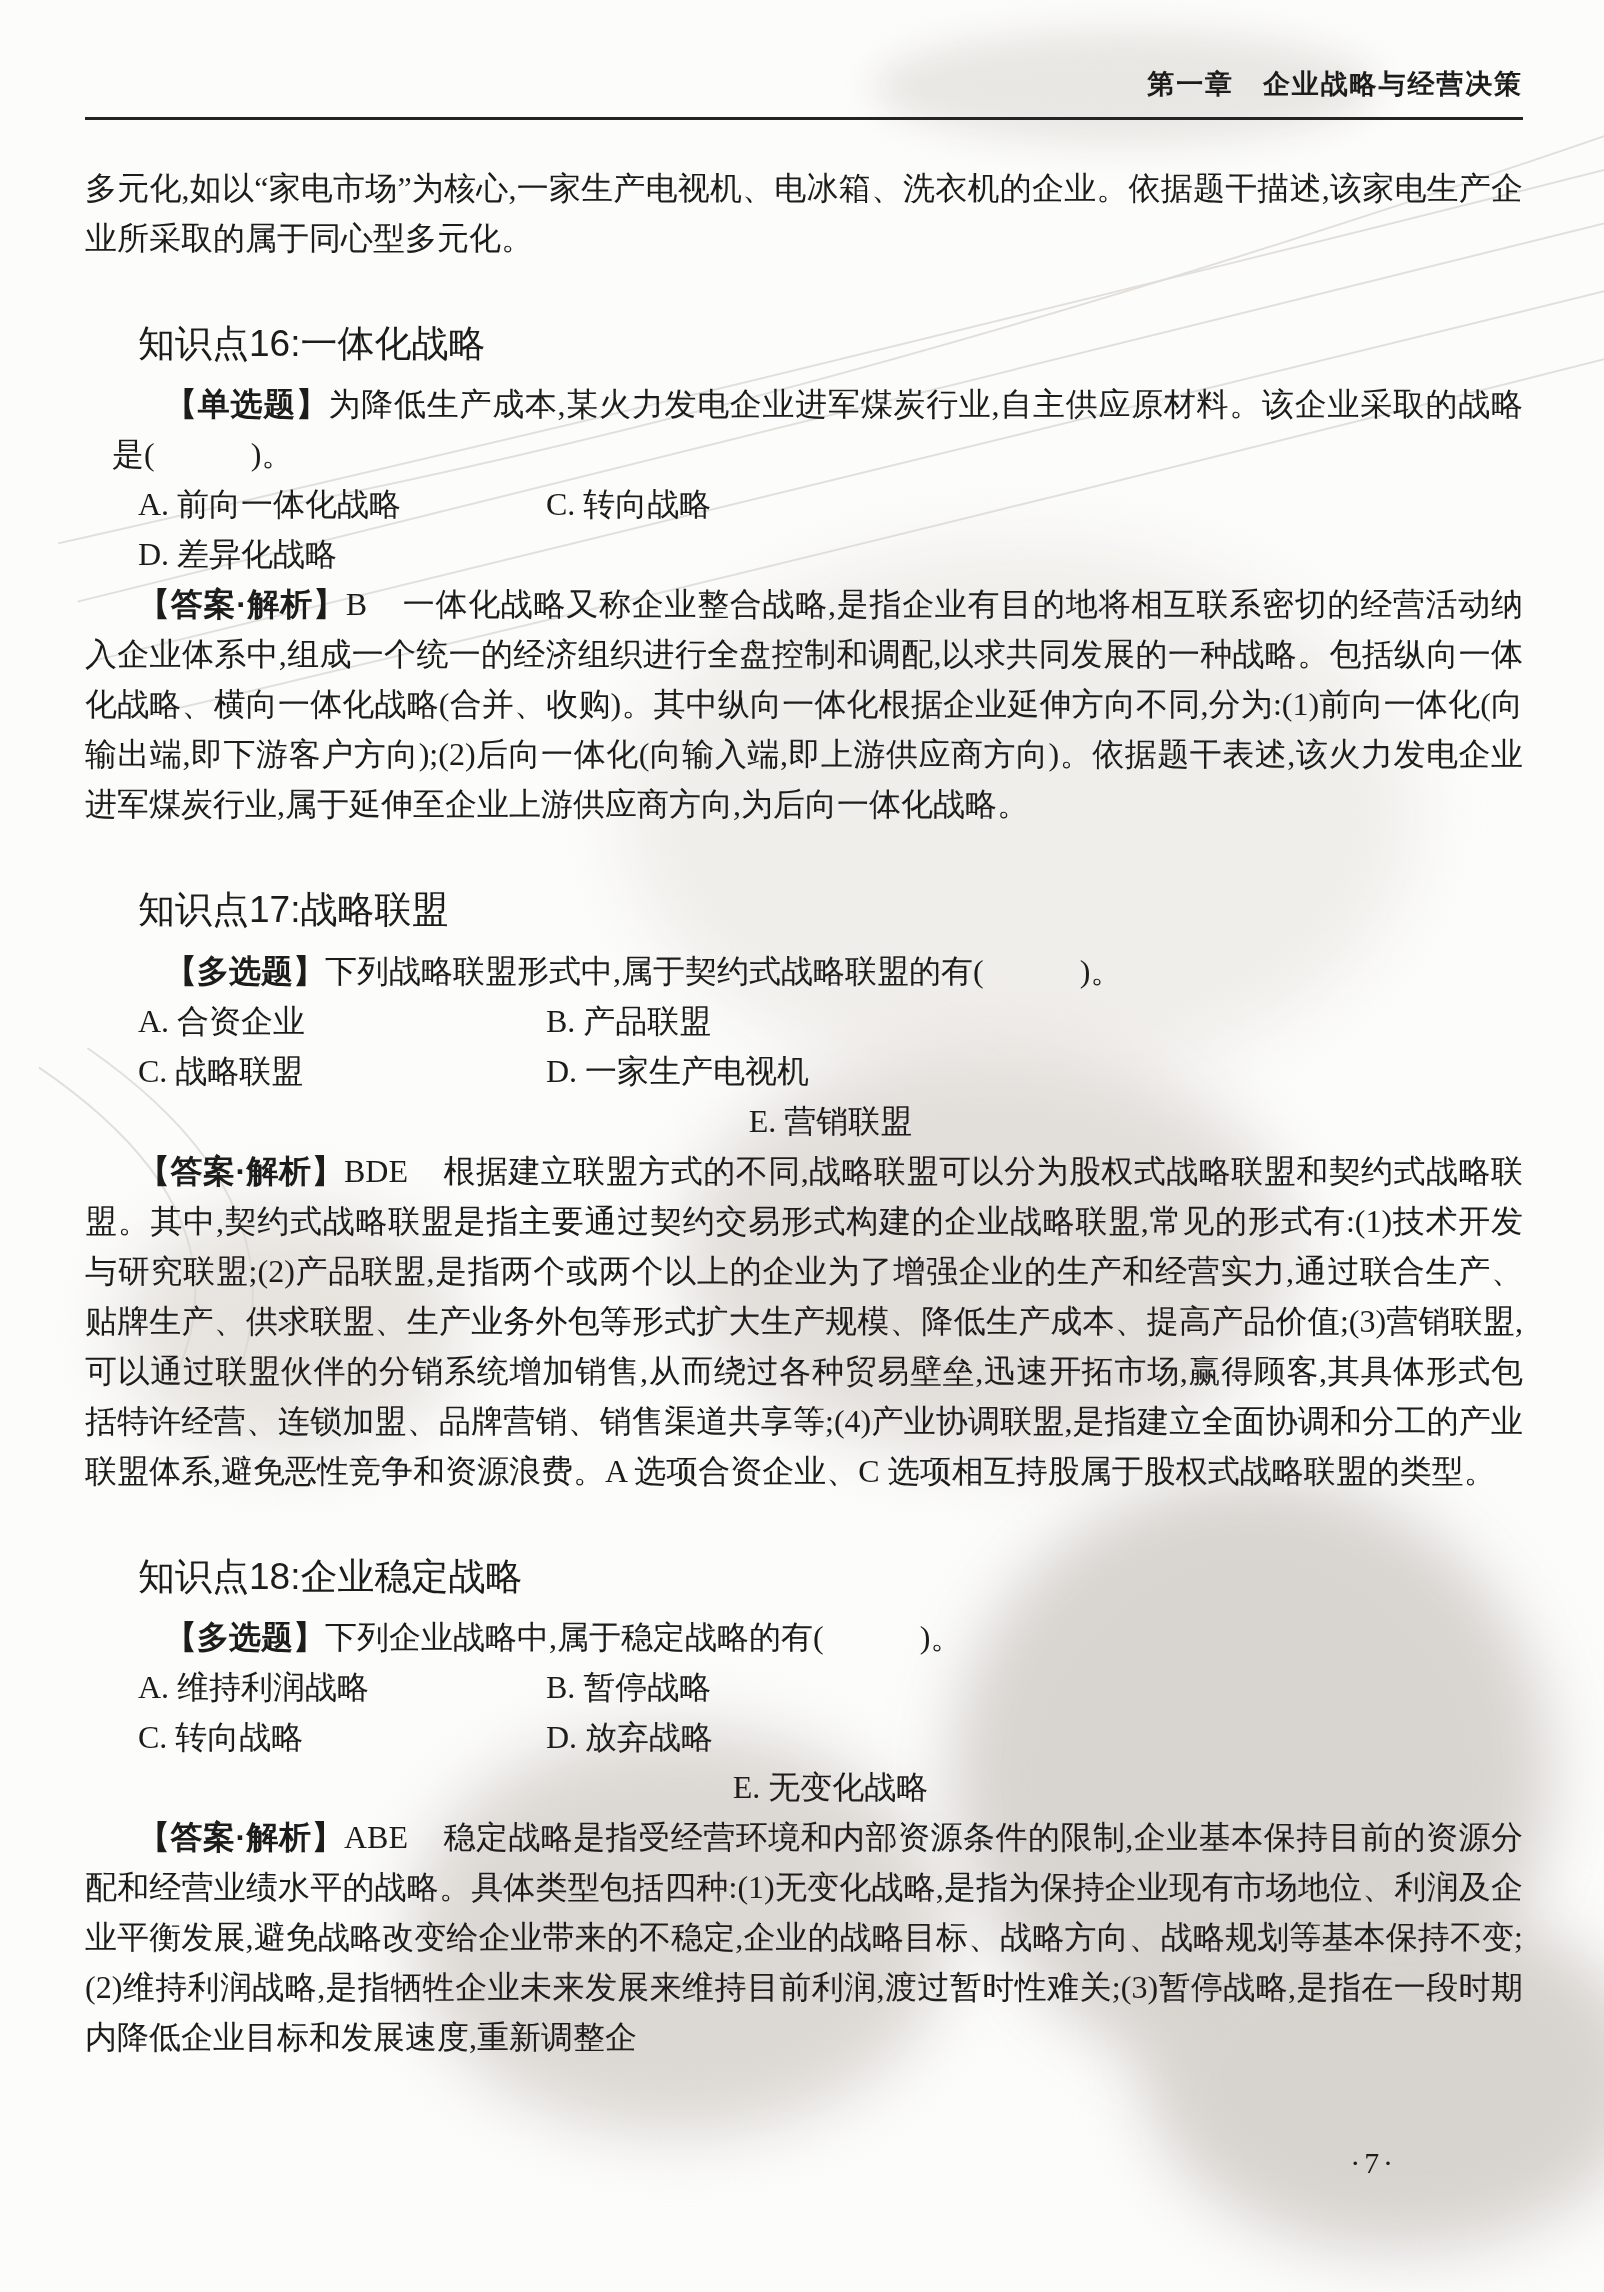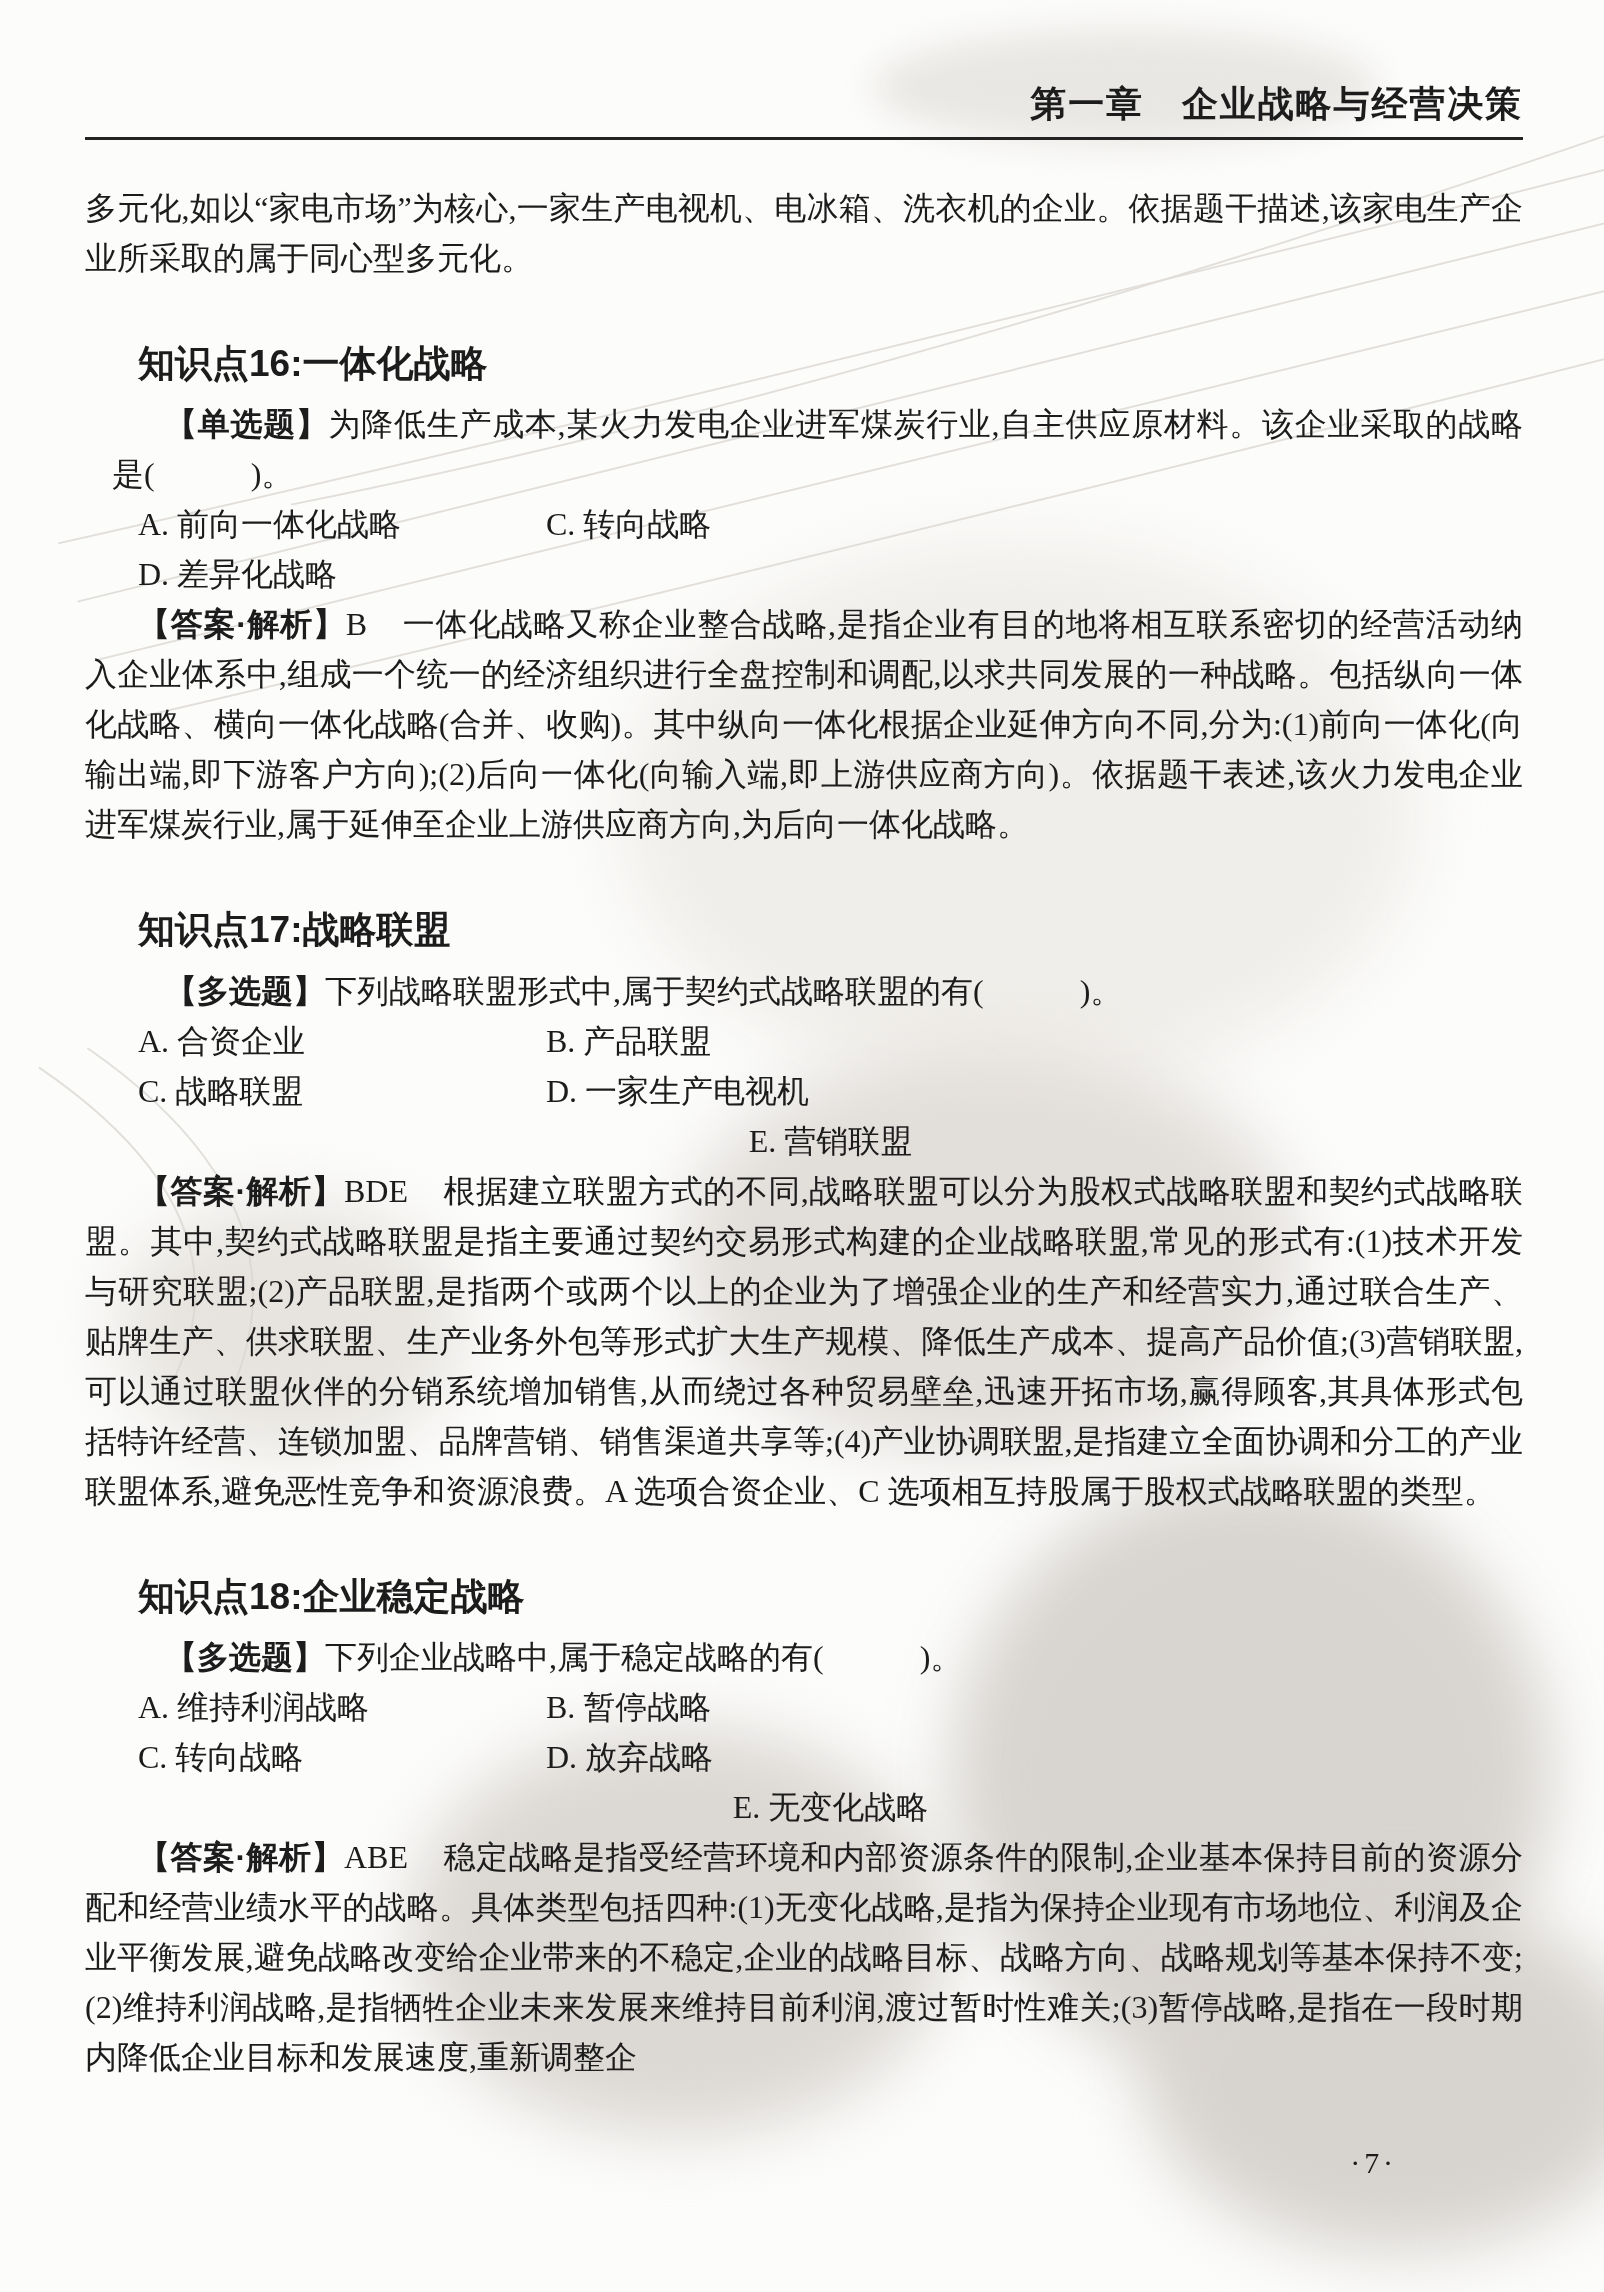--- a/index.html
+++ b/index.html
@@ -26,36 +26,35 @@
   .curves{left:0;top:0;width:1605px;height:2292px;}
   
   .content{
     position:absolute;z-index:1;
     left:85px;top:64px;width:1438px;
     font-size:32px;line-height:50px;
   }
   .chapter-header{
     text-align:right;
     font-weight:bold;
-    font-size:36px;line-height:41px;
+    font-size:27px;line-height:41px;
     letter-spacing:1.9px;
-    margin-top:20px;
   }
   .header-rule{
     margin-top:11.6px;
     border:none;border-top:3.9px solid #242424;
     height:0;
   }
   p{margin:0;}
   .intro{margin-top:43px;text-align:justify;}
   .kp-heading{
     margin-top:56px;margin-bottom:11.6px;
     padding-left:53px;
     font-family:"Liberation Sans","DejaVu Sans",sans-serif;
-    font-weight:700;font-size:37px;line-height:49px;
+    font-weight:400;font-size:37px;line-height:49px;
   }
   .question{text-indent:53px;text-align:justify;margin-left:27px;}
   .qlabel,.alabel{
     font-family:"Liberation Sans","DejaVu Sans",sans-serif;
     font-weight:700;
   }
   .options{
     margin-left:53px;
     display:grid;
     grid-template-columns:408px 1fr;

